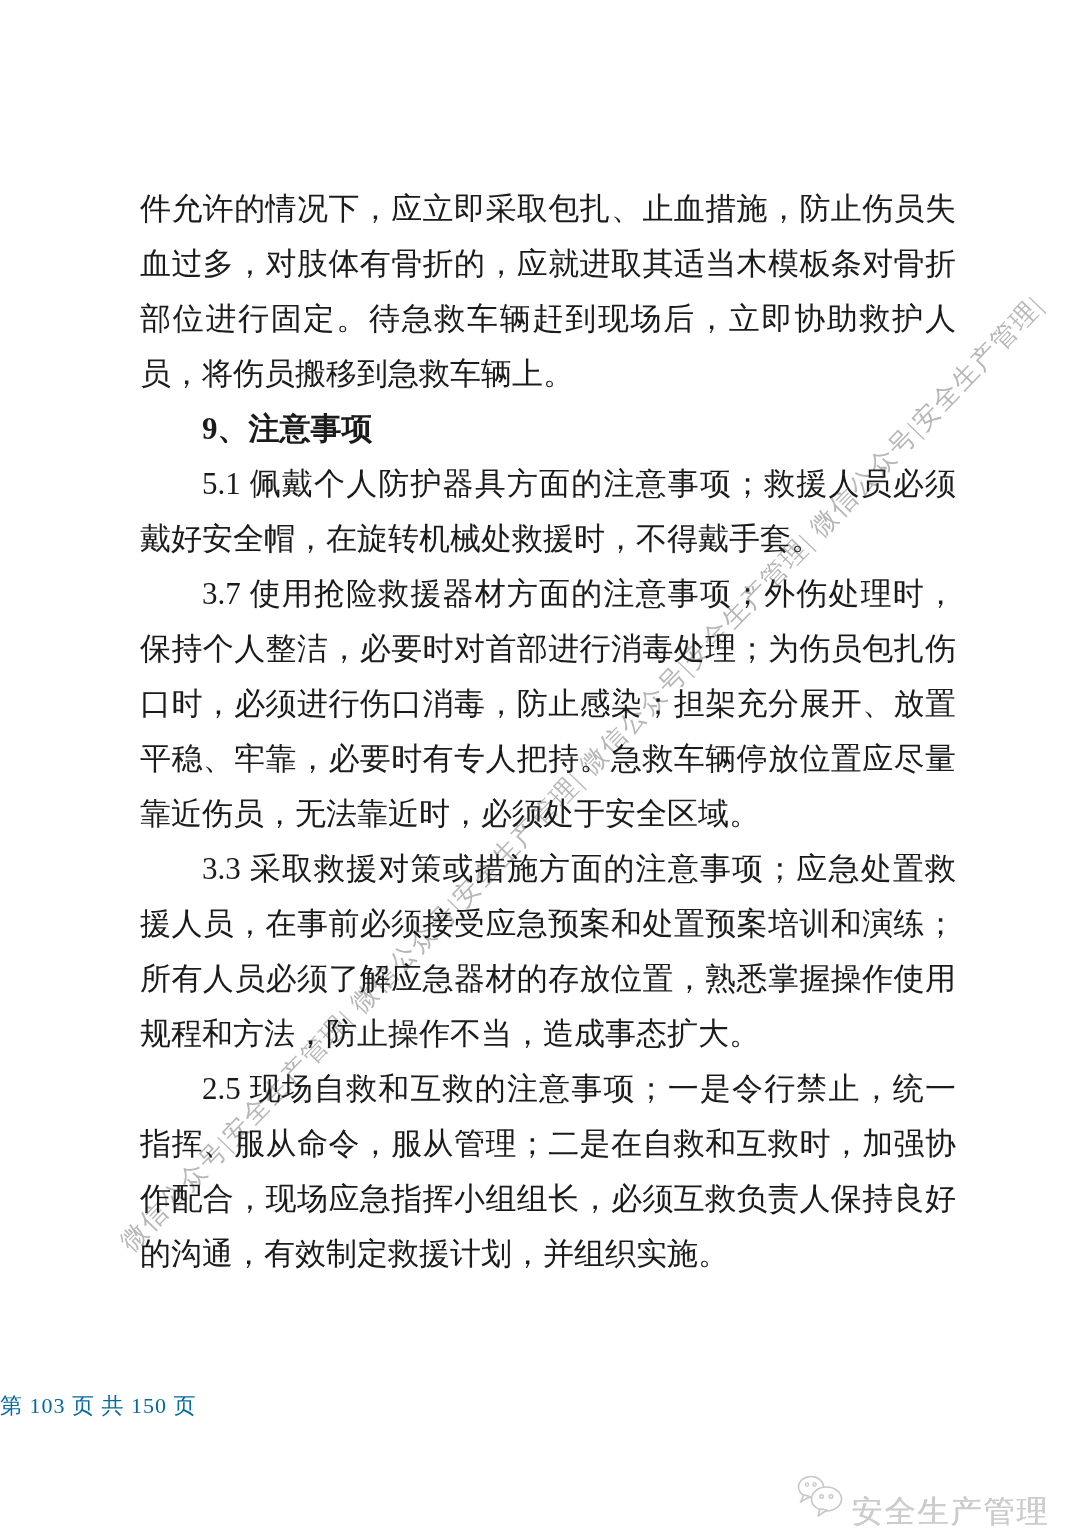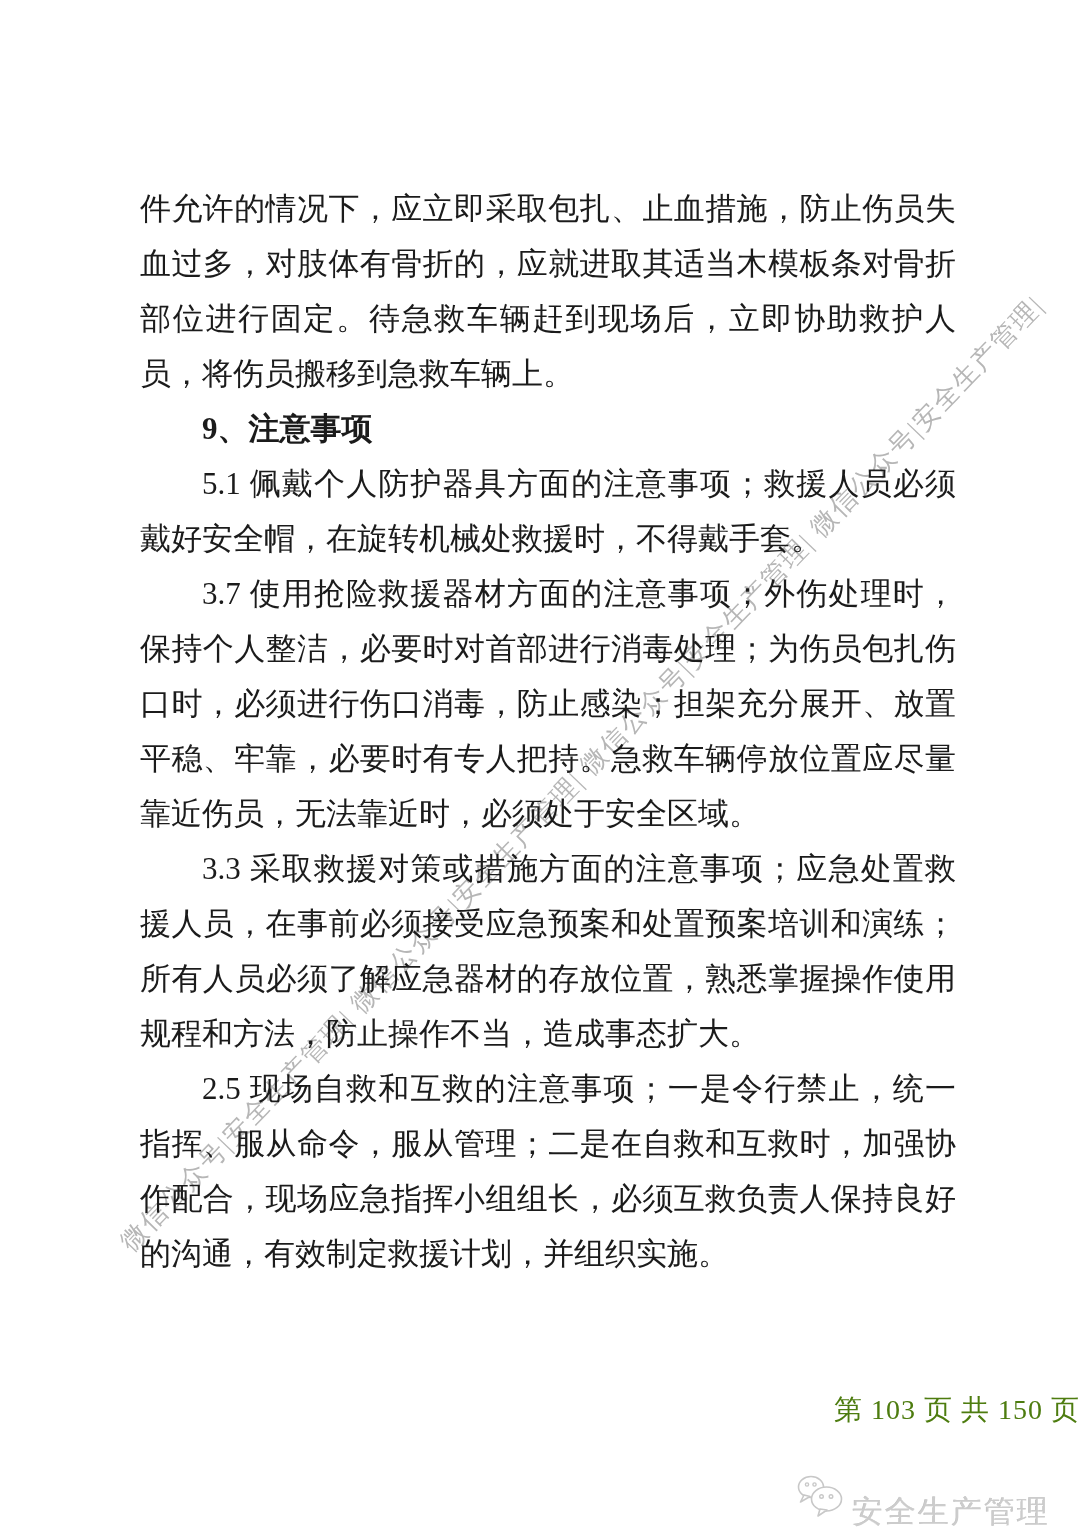--- a/index.html
+++ b/index.html
@@ -39,23 +39,23 @@
     text-align: justify;
   }
   .para { margin: 0; text-indent: 2em; }
   .para.no-indent { text-indent: 0; }
   .para.heading { font-weight: bold; }
   .footer {
     position: absolute;
     left: 0;
     width: 100%;
     top: 1391px;
-    text-align: right;
-    font-size: 28px;
-    color: #4d7c0f;
+    text-align: left;
+    font-size: 22px;
+    color: #0369a1;
     letter-spacing: 1px;
     z-index: 2;
   }
   .brand {
     position: absolute;
     top: 1459px;
     right: 30px;
     display: flex;
     align-items: center;
     gap: 7px;

